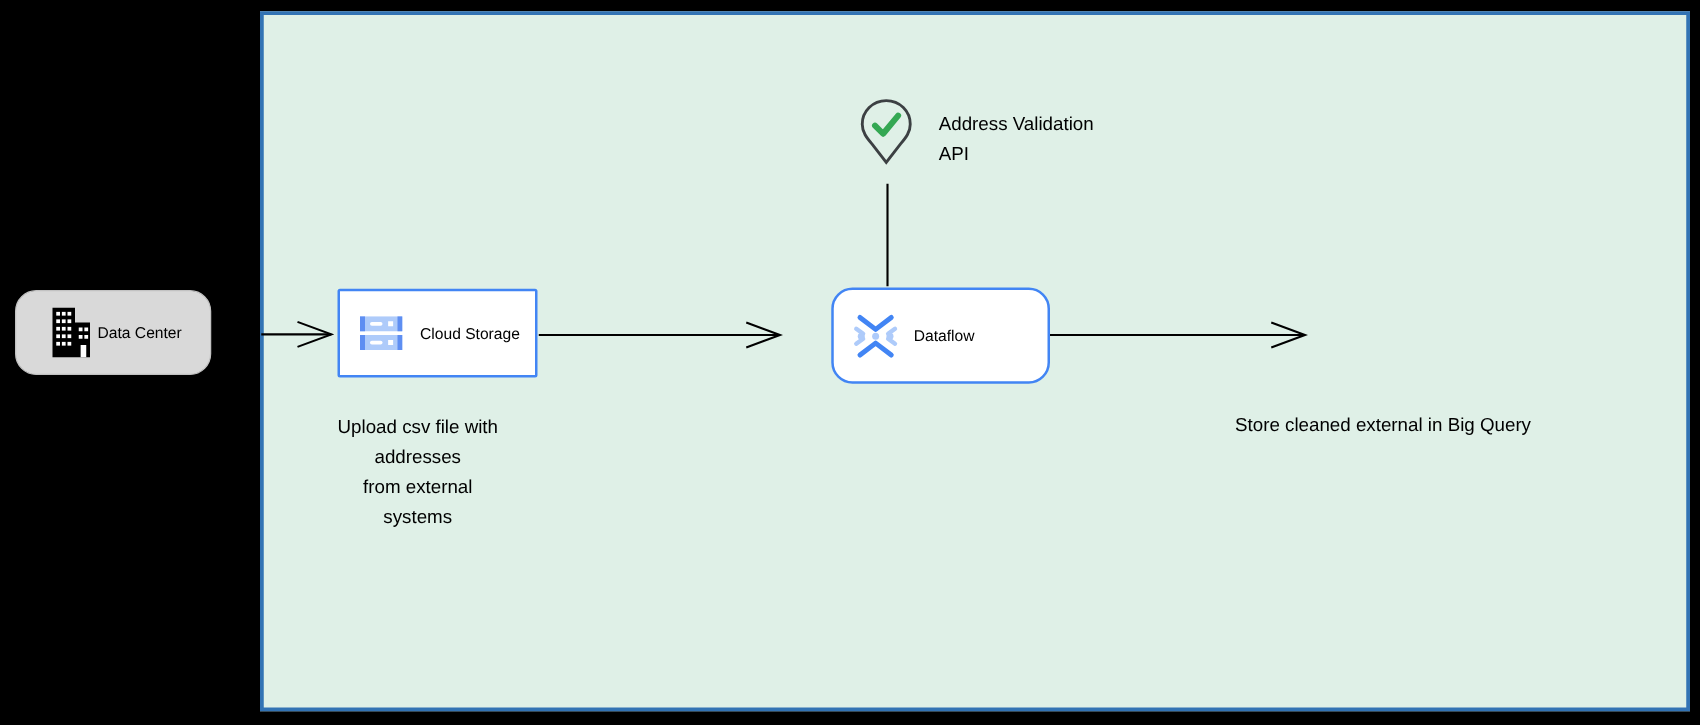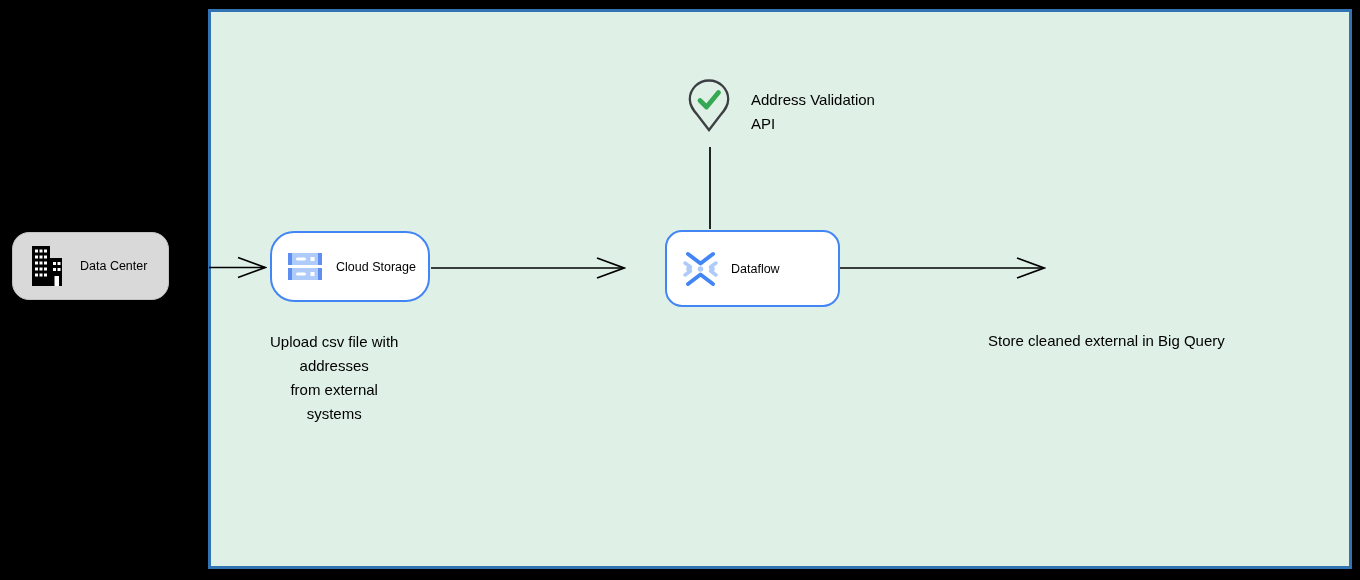--- a/index.html
+++ b/index.html
@@ -19,34 +19,34 @@
     width: 1144px; height: 560px;
     background: var(--zone_fill, #dff0e7);
     border: 3px solid var(--zone_border, #3273b4);
   }
   .node {
     position: absolute;
     display: flex;
     align-items: center;
     background: var(--node_fill, #fff);
     border: 2px solid var(--node_border, #4285f4);
-    border-radius: 24px;
+    border-radius: 2px;
   }
   .node-label {
     font-size: 12.5px;
     color: var(--text, #000);
     white-space: nowrap;
   }
   #node-datacenter {
     left: 12px; top: 232px; width: 157px; height: 68px;
     background: var(--datacenter_fill, #d9d9d9);
     border: 1px solid #c2c2c2;
     border-radius: 17px;
-    padding-left: 17px;
-    gap: 16px;
+    padding-left: 27px;
+    gap: 4px;
     text-align: center;
   }
   #node-cloudstorage { left: 270px; top: 231px; width: 160px; height: 71px; padding-left: 16px; gap: 14px; }
   #node-dataflow     { left: 629px; top: 230px; width: 175px; height: 77px; border-radius: 17px; padding-left: 15px; gap: 12px; margin-left: 36px; }
   #node-bigquery     { left: 1050px; top: 231px; width: 160px; height: 71px; padding-left: 14px; gap: 14px; }
   .icon { flex: 0 0 auto; display: block; }
   #connector-layer { position: absolute; left: 0; top: 0; width: 1360px; height: 580px; pointer-events: none; }
   .caption {
     position: absolute;
     font-size: 15px;

